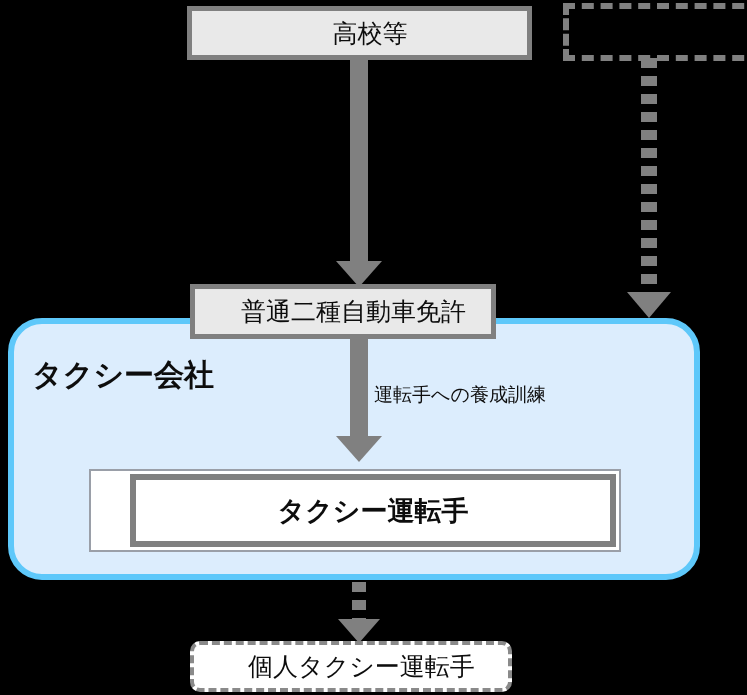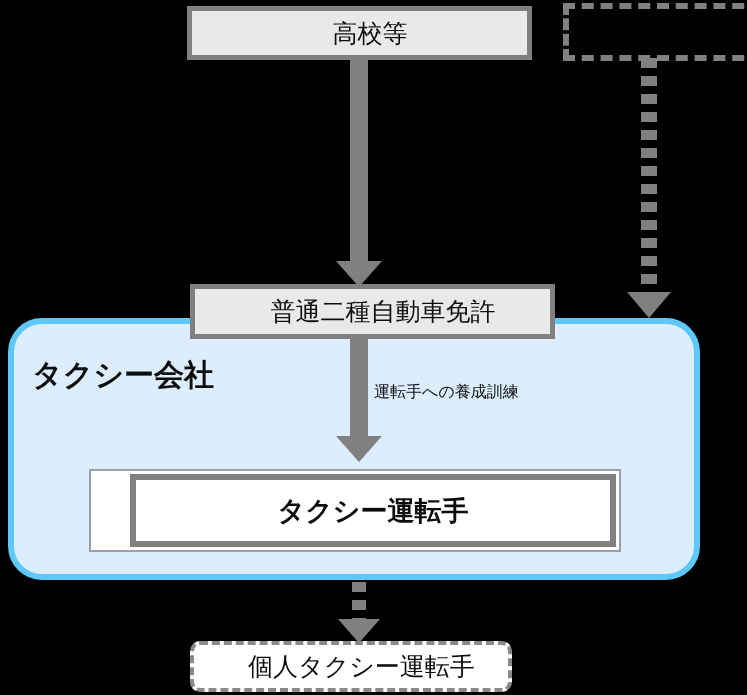--- a/index.html
+++ b/index.html
@@ -101,21 +101,21 @@
     border-top-color: #808080;
     border-bottom: 0;
   }
 
   .edge-label {
     position: absolute;
     color: #0d0d0d;
     white-space: nowrap;
   }
   .t-25 { font-size: 25px; padding-left: 21px; }
-  .t-20 { font-size: 16px; text-align: center; }
+  .t-20 { font-size: 19px; text-align: center; }
   .t-27 { font-size: 27px; font-weight: bold; margin-left: 36px; }
   .t-30 { font-size: 30px; font-weight: bold; }
 </style>
 </head>
 <body>
 
 <div id="canvas">
 
   <div class="dashed-region" style="left:563px; top:3px; width:200px; height:58px;"></div>
 
@@ -125,21 +125,21 @@
 
   <div class="arrow-shaft-solid" style="left:350px; top:60px; width:18px; height:205px;"></div>
   <div class="arrow-head-down" style="left:336px; top:261px; border-left-width:23px; border-right-width:23px; border-top-width:26px;"></div>
 
   <div class="arrow-shaft-dashed" style="left:641px; top:58px; width:16px; height:240px;"></div>
   <div class="arrow-head-down" style="left:627px; top:292px; border-left-width:22px; border-right-width:22px; border-top-width:26px;"></div>
 
   <div class="group-box" style="left:8px; top:318px; width:692px; height:262px;"></div>
   <div class="group-title t-30" style="left:32px; top:355px;">タクシー会社</div>
 
-  <div class="node node-solid t-25" style="left:190px; top:284px; width:365px; height:55px;">
+  <div class="node node-solid t-25" style="left:190px; top:284px; width:306px; height:55px;">
     <span>普通二種自動車免許</span>
   </div>
 
   <div class="arrow-shaft-solid" style="left:350px; top:339px; width:18px; height:100px;"></div>
   <div class="arrow-head-down" style="left:336px; top:436px; border-left-width:23px; border-right-width:23px; border-top-width:26px;"></div>
 
   <div class="edge-label t-20" style="left:374px; top:382px;">運転手への養成訓練</div>
 
   <div class="node node-double" style="left:89px; top:469px; width:532px; height:83px;">
     <div class="node-double-inner t-27">

